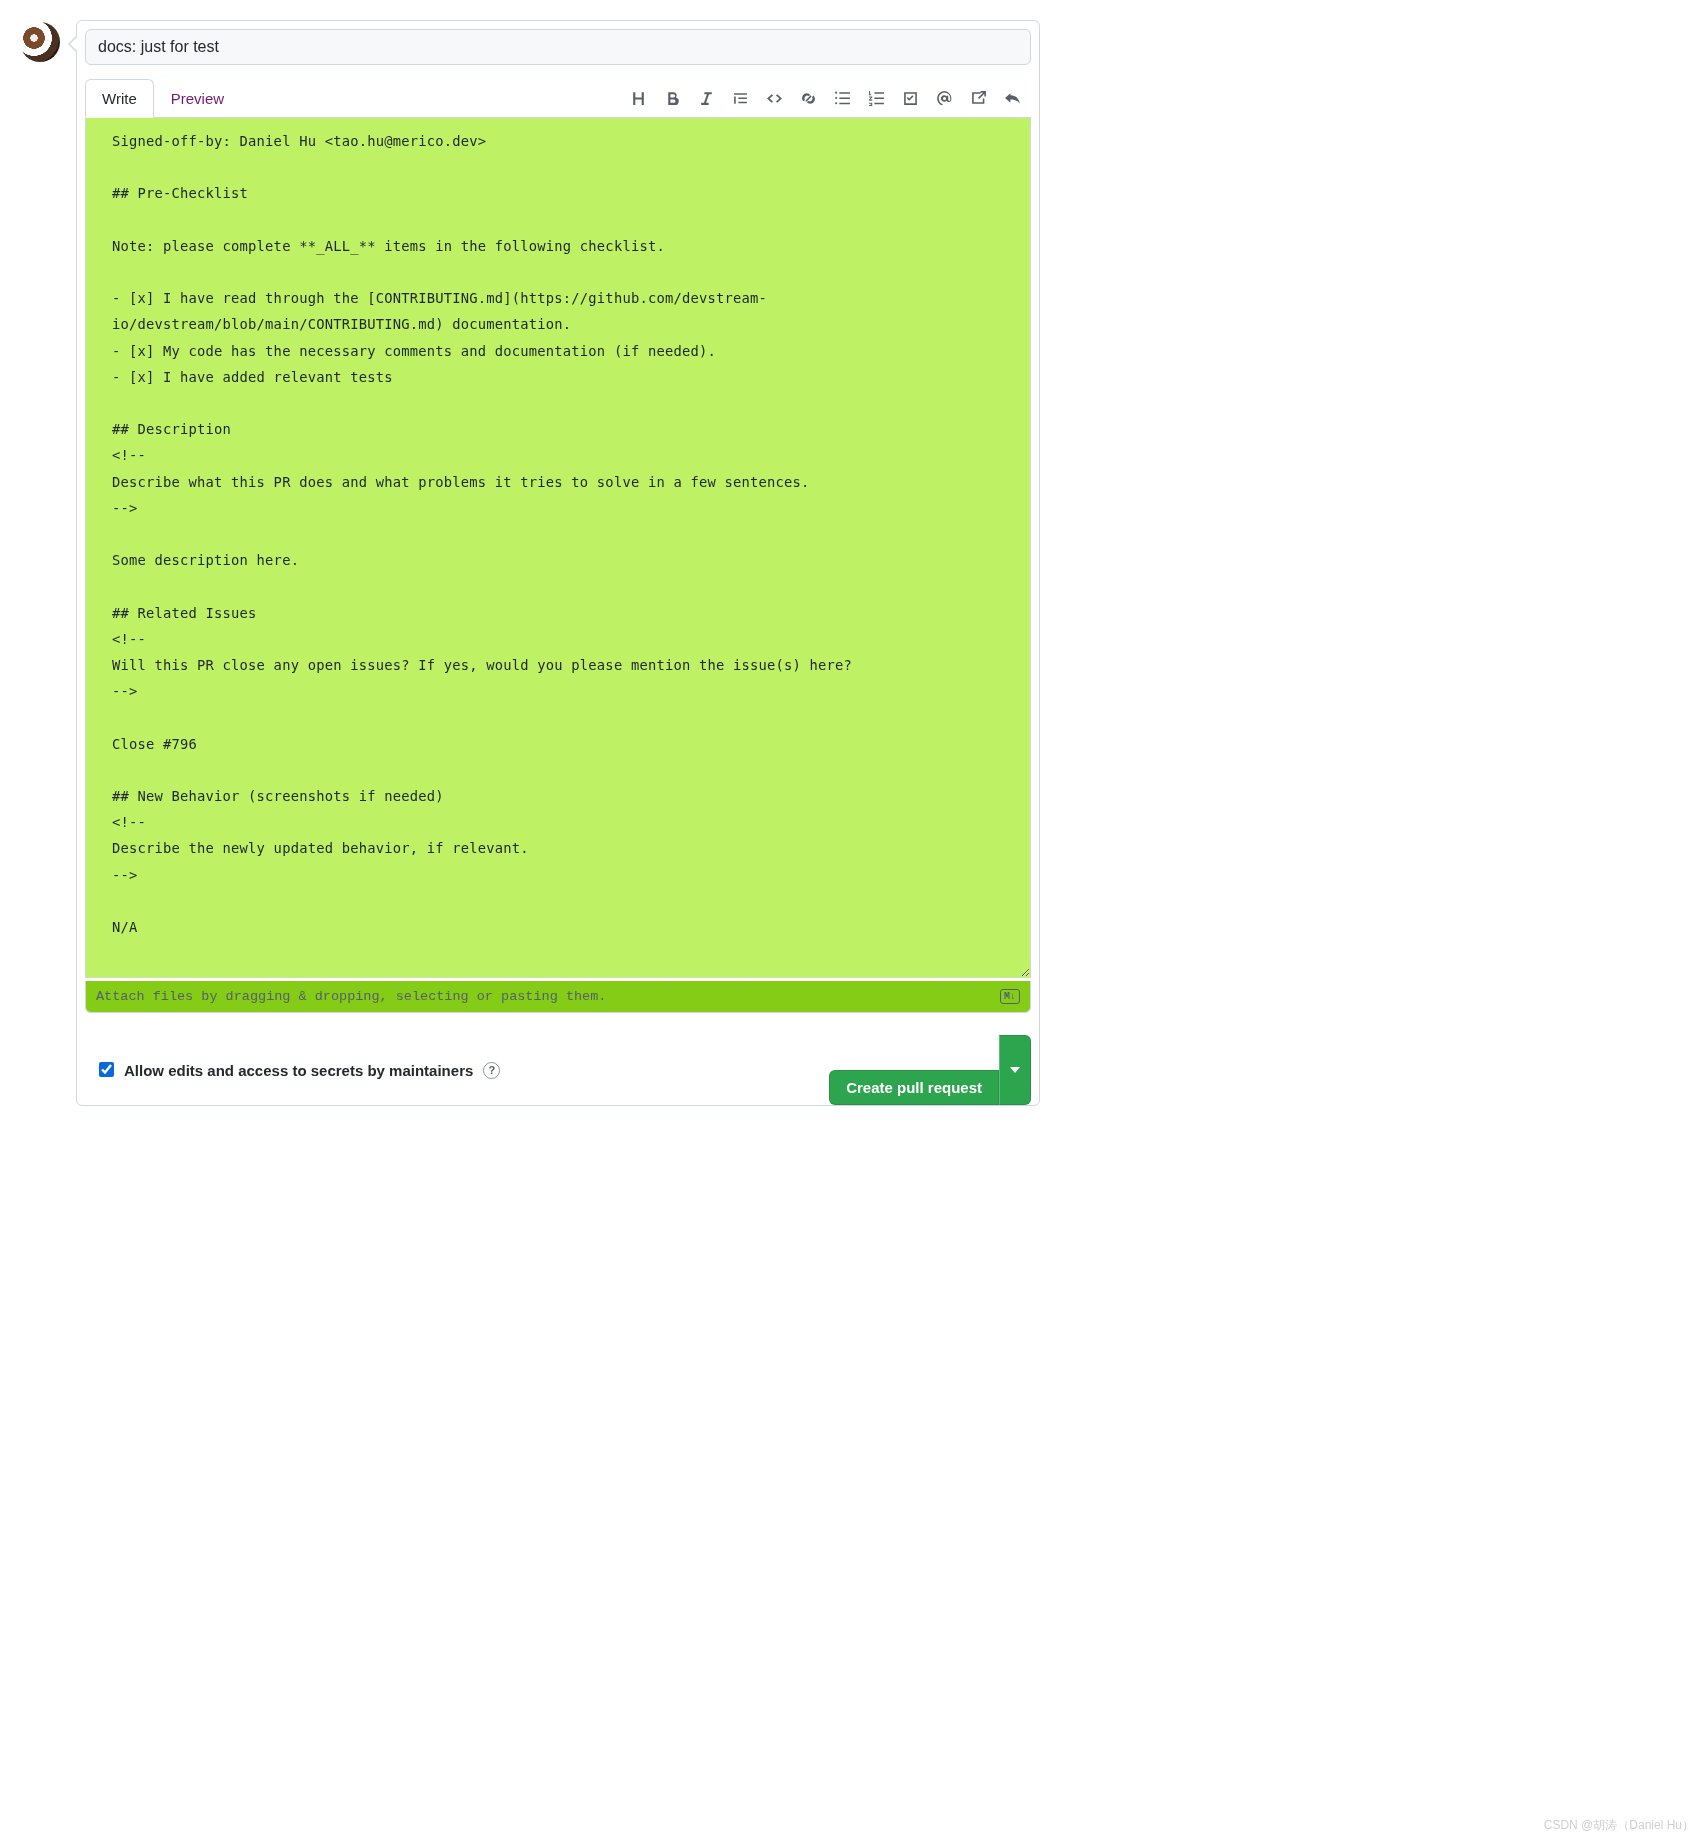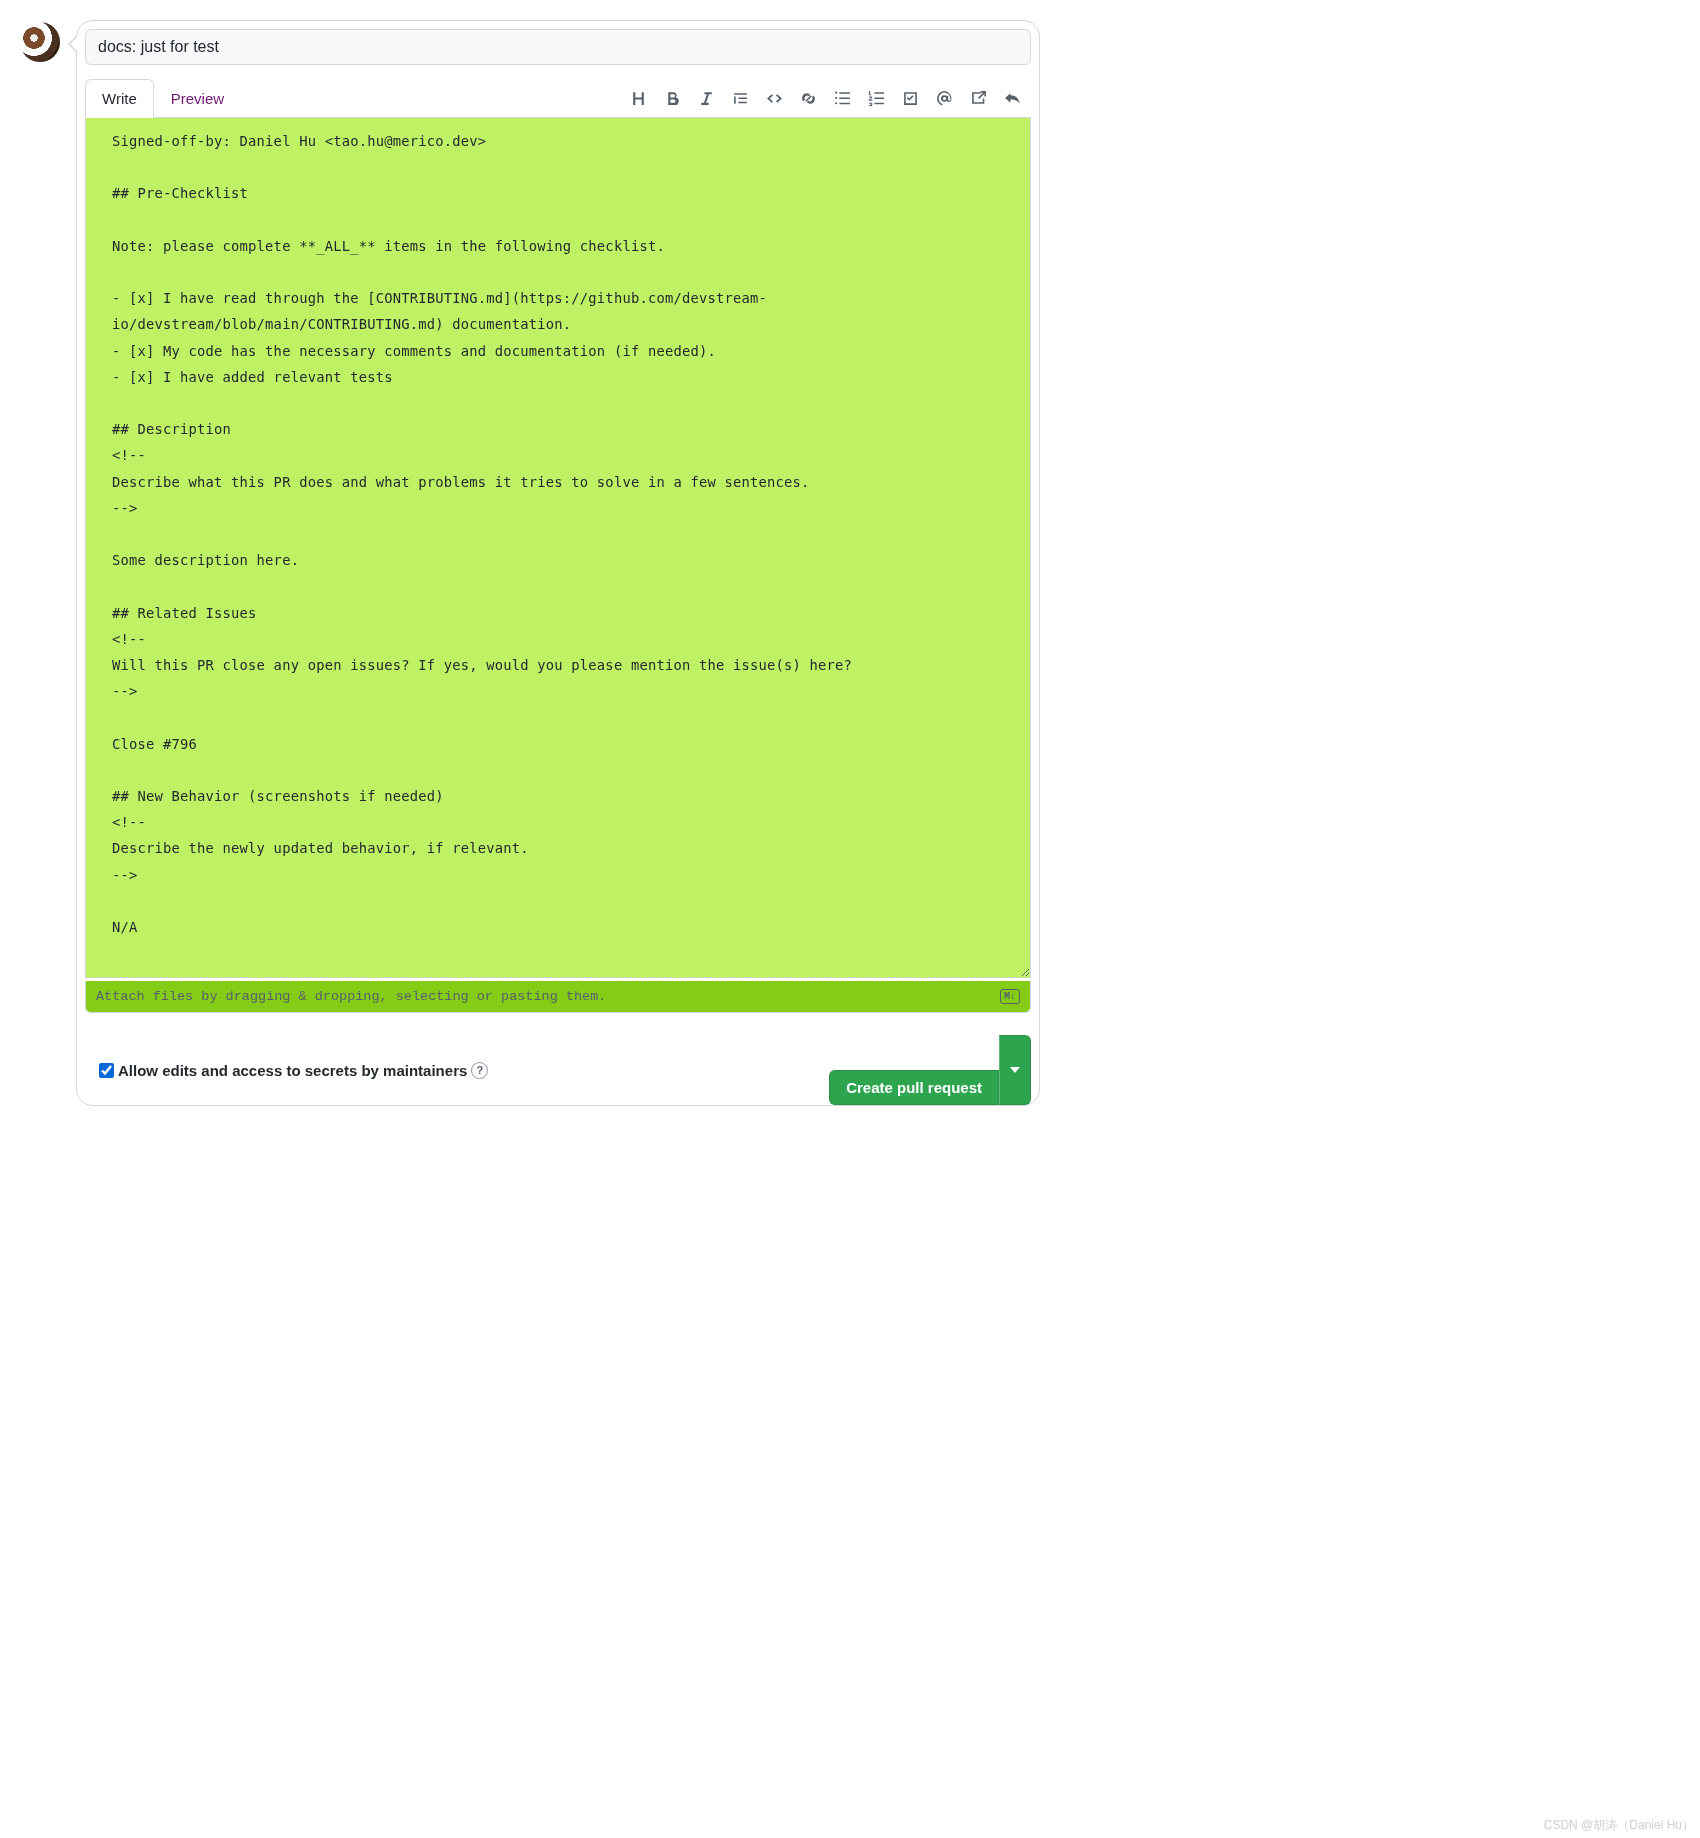--- a/index.html
+++ b/index.html
@@ -20,21 +20,21 @@
     width: 40px;
     height: 40px;
     border-radius: 50%;
     background: radial-gradient(circle at 35% 40%, #eee 0 10%, #7a4a2a 11% 30%, #fff 31% 50%, #4a3020 51% 70%, #2a1a10 71% 100%);
     flex-shrink: 0;
     margin-top: 2px;
   }
   .comment-box {
     flex: 1;
     border: 1px solid #d0d7de;
-    border-radius: 17px;
+    border-radius: 6px;
     background: #ffffff;
     position: relative;
   }
   .comment-box::before {
     content: "";
     position: absolute;
     left: -9px;
     top: 14px;
     width: 0; height: 0;
     border-top: 9px solid transparent;
@@ -153,22 +153,22 @@
     align-items: center;
   }
   .footer-row {
     display: flex;
     align-items: center;
     padding: 14px 8px 0 22px;
     gap: 10px;
   }
   .allow-edits {
     display: flex;
-    align-items: center;
-    gap: 4px;
+    align-items: flex-start;
+    gap: 10px;
     font-size: 15px;
     font-weight: 600;
     color: #24292f;
   }
   .allow-edits input[type=checkbox] {
     width: 15px; height: 15px;
     accent-color: #0969da;
   }
   .help-icon {
     display: inline-flex;

